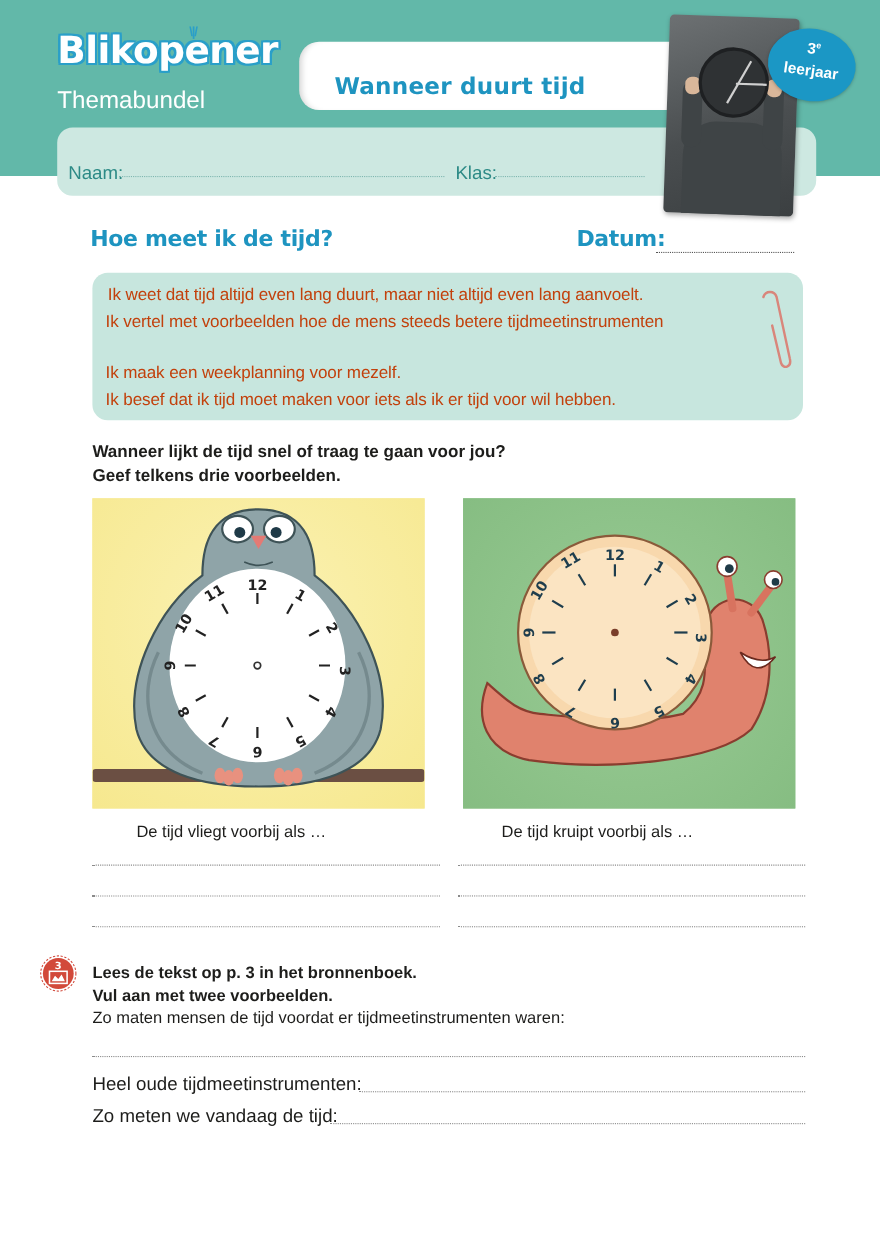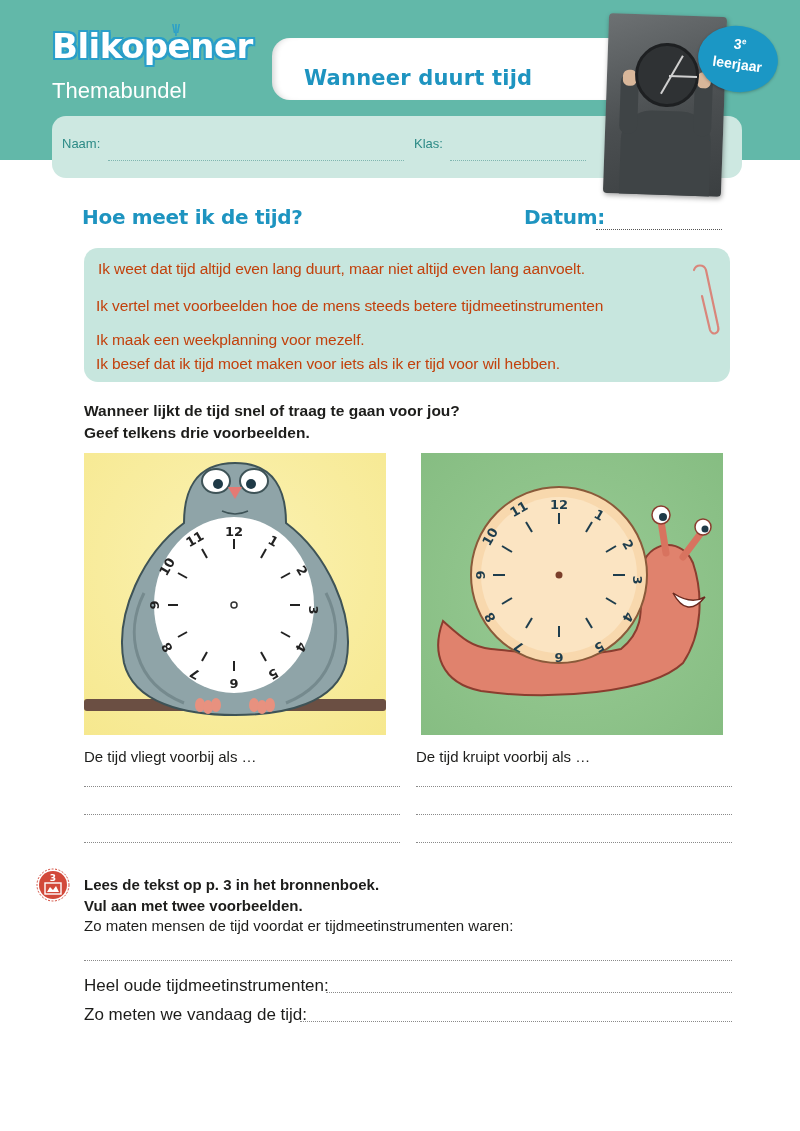--- a/index.html
+++ b/index.html
@@ -15,21 +15,21 @@
   .logo-crown { position: absolute; left: 120px; top: -4px; font-size: 12px; color: #2a9fc9; font-weight: bold; letter-spacing: -1px; }
   .subtitle { position: absolute; left: 52px; top: 78px; font-size: 22px; color: #ffffff; font-weight: normal; }
 
   .title-banner { position: absolute; left: 272px; top: 38px; width: 344px; height: 62px; background: #ffffff;
     border-radius: 18px 0 0 18px; box-shadow: inset 6px 0 6px -4px rgba(0,0,0,0.18); }
   .title-line { position: absolute; left: 22px; font-family: "DejaVu Sans", sans-serif; font-weight: bold; font-size: 21px; color: #1e94c0; white-space: nowrap; letter-spacing: 0.2px; }
   .title-line.l1 { top: 4px; left: 32px; margin-top: 24px; }
   .title-line.l2 { top: 30px; }
 
   .name-strip { position: absolute; left: 52px; top: 116px; width: 690px; height: 62px; background: #cde8e1; border-radius: 14px; }
-  .field-label { position: absolute; top: 20px; font-size: 13px; color: #2c8a86; }
+  .field-label { position: absolute; top: 32px; font-size: 17px; color: #2c8a86; }
   .dotline { position: absolute; top: 44px; height: 0; border-bottom: 1px dotted #7fb6b0; }
 
   .photo-card { position: absolute; left: 606px; top: 15px; width: 118px; height: 180px; background: linear-gradient(160deg, #6d7173 0%, #4a4e50 55%, #3b3f41 100%);
     border-radius: 4px; box-shadow: 1px 2px 5px rgba(0,0,0,0.35); transform: rotate(2deg); overflow: hidden; }
   .photo-clock { position: absolute; left: 28px; top: 28px; width: 64px; height: 64px; border-radius: 50%; background: #2f3234; border: 3px solid #1e2022; }
   .photo-hand1 { position: absolute; left: 31px; top: 6px; width: 2px; height: 44px; background: #d0d0d0; transform: rotate(28deg); transform-origin: 1px 26px; }
   .photo-hand2 { position: absolute; left: 31px; top: 29px; width: 28px; height: 2px; background: #d0d0d0; }
   .photo-body { position: absolute; left: 16px; top: 96px; width: 90px; height: 90px; background: #3f4446; border-radius: 30px 30px 0 0; }
   .photo-arm-l { position: absolute; left: 14px; top: 60px; width: 18px; height: 60px; background: #3f4446; border-radius: 8px; }
   .photo-arm-r { position: absolute; left: 88px; top: 60px; width: 18px; height: 60px; background: #3f4446; border-radius: 8px; }
@@ -52,21 +52,21 @@
   .goal { position: absolute; left: 12px; font-size: 15.5px; color: #c2410c; white-space: nowrap; letter-spacing: -0.1px; }
   .paperclip { position: absolute; left: 690px; top: 262px; width: 32px; height: 76px; }
 
   
   .question { position: absolute; left: 84px; top: 400px; font-size: 15.5px; font-weight: bold; color: #1d1d1b; line-height: 22px; }
 
   .illus { position: absolute; top: 453px; width: 302px; height: 282px; overflow: hidden; }
   .illus-left { left: 84px; background: #f8ec9a; background-image: radial-gradient(circle at 50% 40%, #fbf2b4 0%, #f6e88e 100%); }
   .illus-right { left: 421px; background: #8fc48b; background-image: radial-gradient(circle at 50% 50%, #99cb95 0%, #86bd82 100%); }
 
-  .prompt { position: absolute; top: 748px; font-size: 15px; color: #1d1d1b; }
+  .prompt { position: absolute; top: 748px; font-size: 15px; color: #1d1d1b; margin-left: 40px; }
   .write-line { position: absolute; height: 0; border-bottom: 1px dotted #8a8a8a; }
 
   
   .book-icon { position: absolute; left: 36px; top: 868px; width: 34px; height: 34px; }
   .task-text { position: absolute; left: 84px; font-size: 15px; color: #1d1d1b; white-space: nowrap; }
   .task-text.bold { font-weight: bold; }
   .fill-label { position: absolute; left: 84px; font-size: 17px; color: #1d1d1b; white-space: nowrap; }
 </style>
 </head>
 <body>
@@ -106,21 +106,21 @@
   <div class="grade-num"><span>3</span><sup>e</sup></div>
   <div class="grade-text">leerjaar</div>
 </div>
 
 <div class="section-title">Hoe meet ik de tijd?</div>
 <div class="date-label">Datum:</div>
 <div class="date-line"></div>
 
 <div class="goals-box">
   <div class="goal" style="top:12px; left:14px;">Ik weet dat tijd altijd even lang duurt, maar niet altijd even lang aanvoelt.</div>
-  <div class="goal" style="top:36px;margin-top:13px;">Ik vertel met voorbeelden hoe de mens steeds betere tijdmeetinstrumenten</div>
+  <div class="goal" style="top:36px;">Ik vertel met voorbeelden hoe de mens steeds betere tijdmeetinstrumenten</div>
   <div class="goal" style="top:83px;">Ik maak een weekplanning voor mezelf.</div>
   <div class="goal" style="top:107px;">Ik besef dat ik tijd moet maken voor iets als ik er tijd voor wil hebben.</div>
 </div>
 <svg class="paperclip" viewBox="0 0 32 76">
   <path d="M4 8 C6 2, 14 2, 16 8 L28 64 C30 72, 22 74, 20 68 L12 34" fill="none" stroke="#d9867b" stroke-width="2.2" stroke-linecap="round"></path>
 </svg>
 
 <div class="question">
   <div>Wanneer lijkt de tijd snel of traag te gaan voor jou?</div>
   <div>Geef telkens drie voorbeelden.</div>

